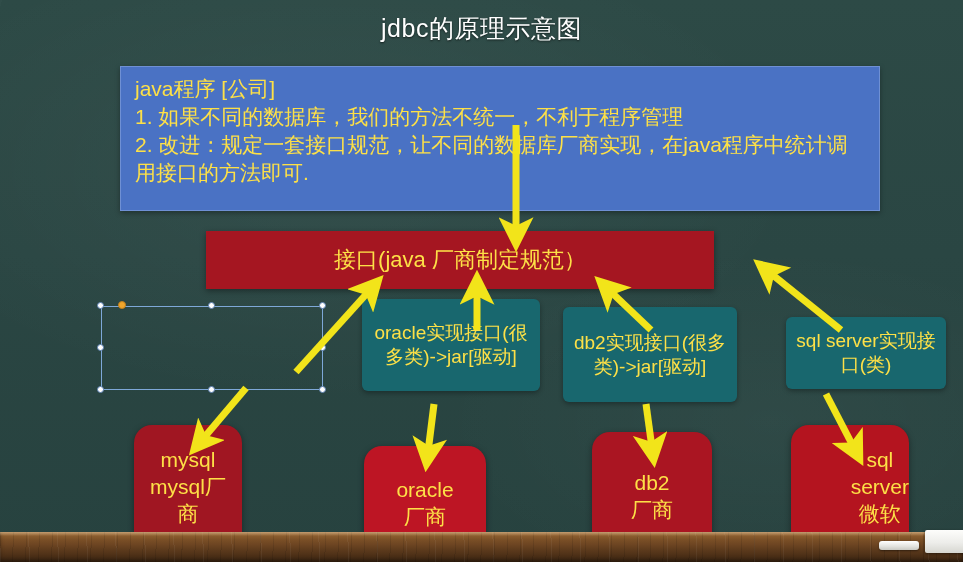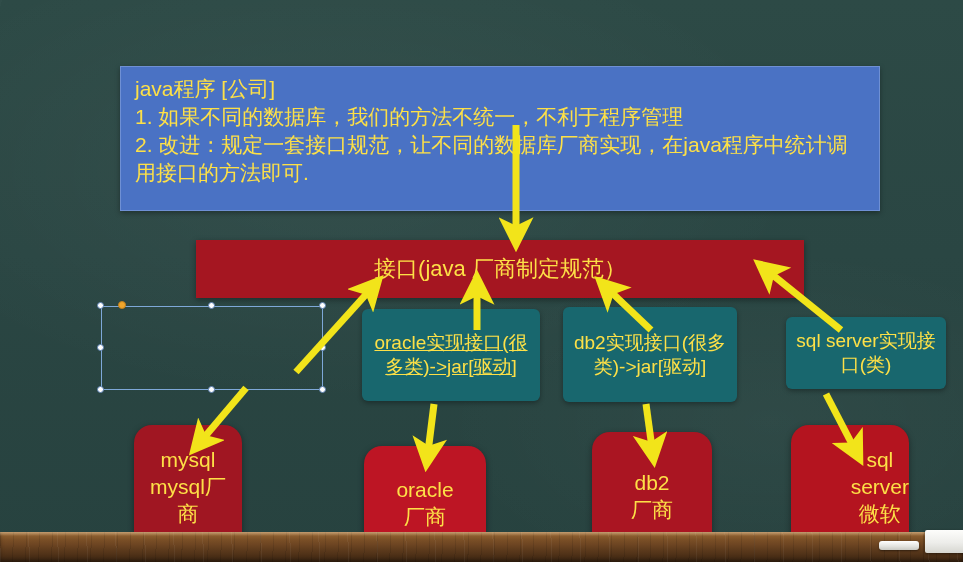--- a/index.html
+++ b/index.html
@@ -167,44 +167,45 @@
     left: 0; top: 0;
     width: 963px; height: 562px;
     pointer-events: none;
   }
 </style>
 </head>
 <body>
 
 <div id="stage">
 
+  <div class="title">jdbc的原理示意图</div>
 
   <div class="box box-blue" style="left:120px; top:66px; width:760px; height:145px;">
     <div class="ln">java程序 [公司]</div>
     <div class="ln">1. 如果不同的数据库，我们的方法不统一，不利于程序管理</div>
     <div class="ln wrap">2. 改进：规定一套接口规范，让不同的数据库厂商实现，在java程序中统计调用接口的方法即可.</div>
   </div>
 
-  <div class="box box-red-flat" style="left:196px; top:231px; width:608px; height:58px;margin-top:9px;">
+  <div class="box box-red-flat" style="left:206px; top:231px; width:508px; height:58px;">
     <span>接口(java 厂商制定规范）</span>
   </div>
 
 
   <div class="sel-frame" style="left:101px; top:306px; width:222px; height:84px;"></div>
   <div class="hnd" style="left:101px; top:306px;"></div>
   <div class="hnd" style="left:212px; top:306px;"></div>
   <div class="hnd" style="left:323px; top:306px;"></div>
   <div class="hnd" style="left:101px; top:348px;"></div>
   <div class="hnd" style="left:323px; top:348px;"></div>
   <div class="hnd" style="left:101px; top:390px;"></div>
   <div class="hnd" style="left:212px; top:390px;"></div>
   <div class="hnd" style="left:323px; top:390px;"></div>
   <div class="hnd-rot" style="left:122px; top:305px;"></div>
 
-  <div class="box box-teal" style="left:362px; top:309px; width:178px; height:92px;text-decoration:underline;">
+  <div class="box box-teal" style="left:362px; top:299px; width:178px; height:92px;">
     <span>oracle实现接口(很多类)-&gt;jar[驱动]</span>
   </div>
 
   <div class="box box-teal" style="left:563px; top:307px; width:174px; height:95px;">
     <span>db2实现接口(很多类)-&gt;jar[驱动]</span>
   </div>
 
   <div class="box box-teal" style="left:786px; top:317px; width:160px; height:72px;">
     <span>sql server实现接口(类)</span>
   </div>

